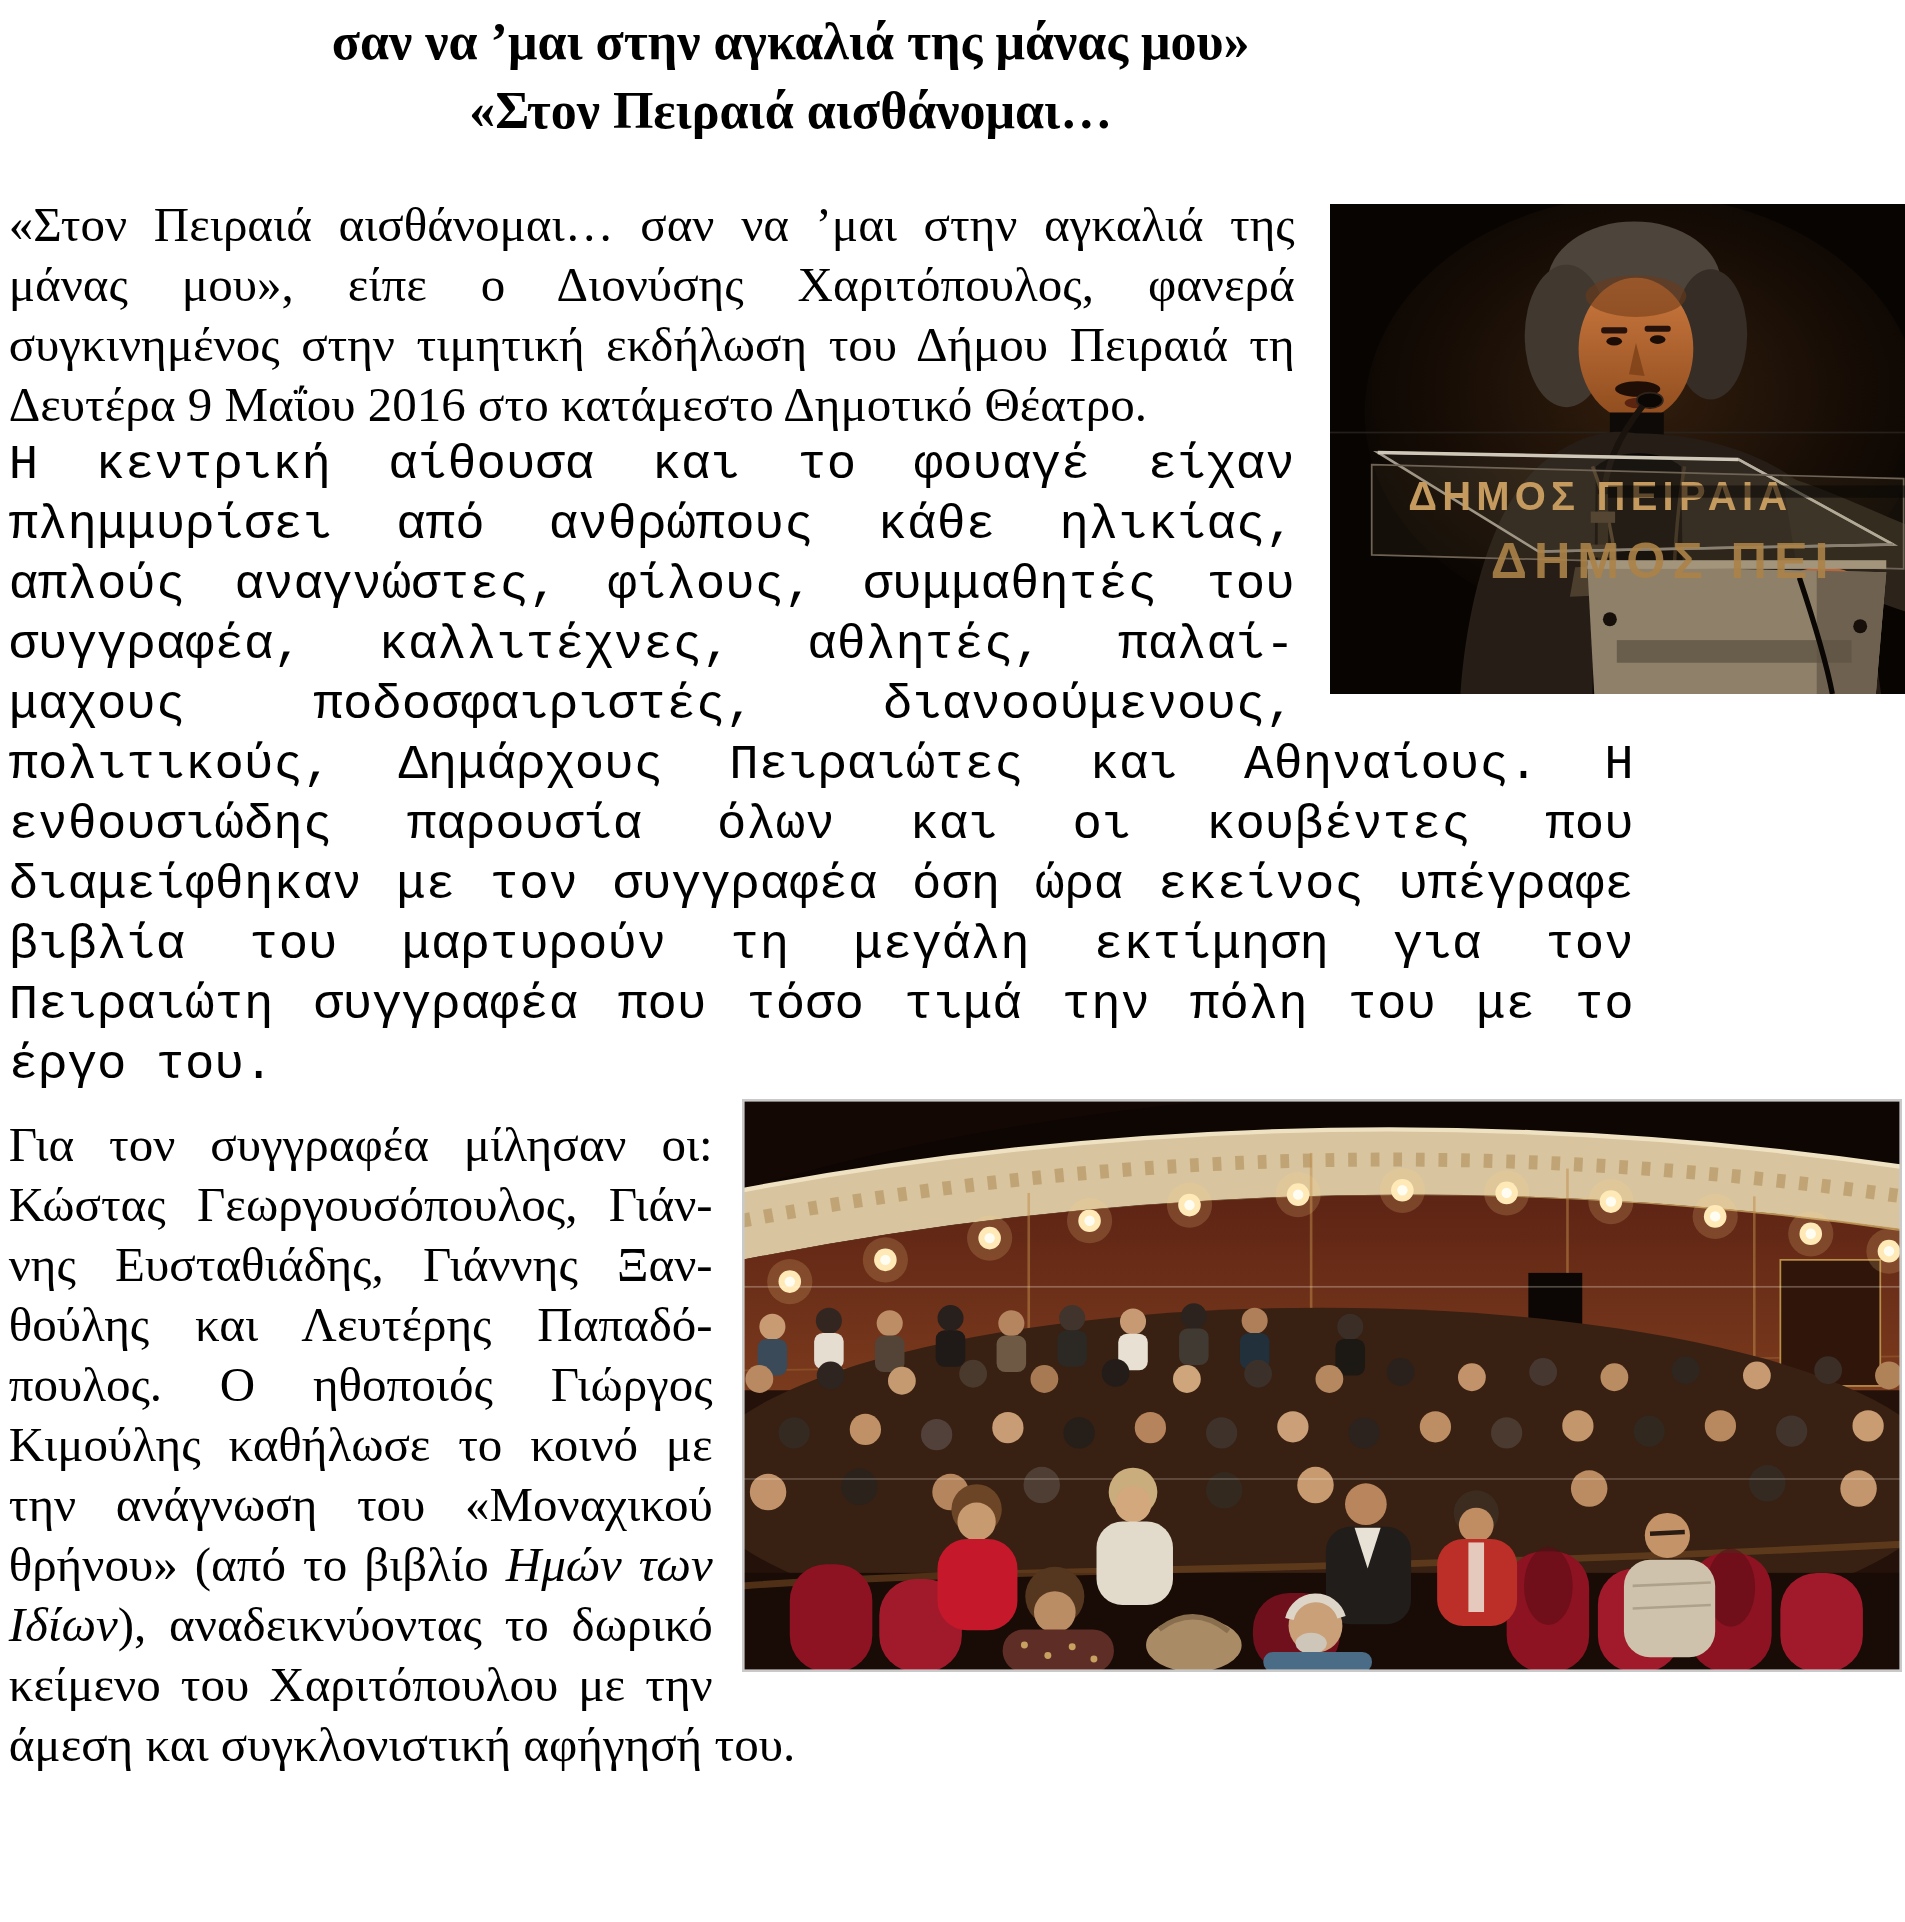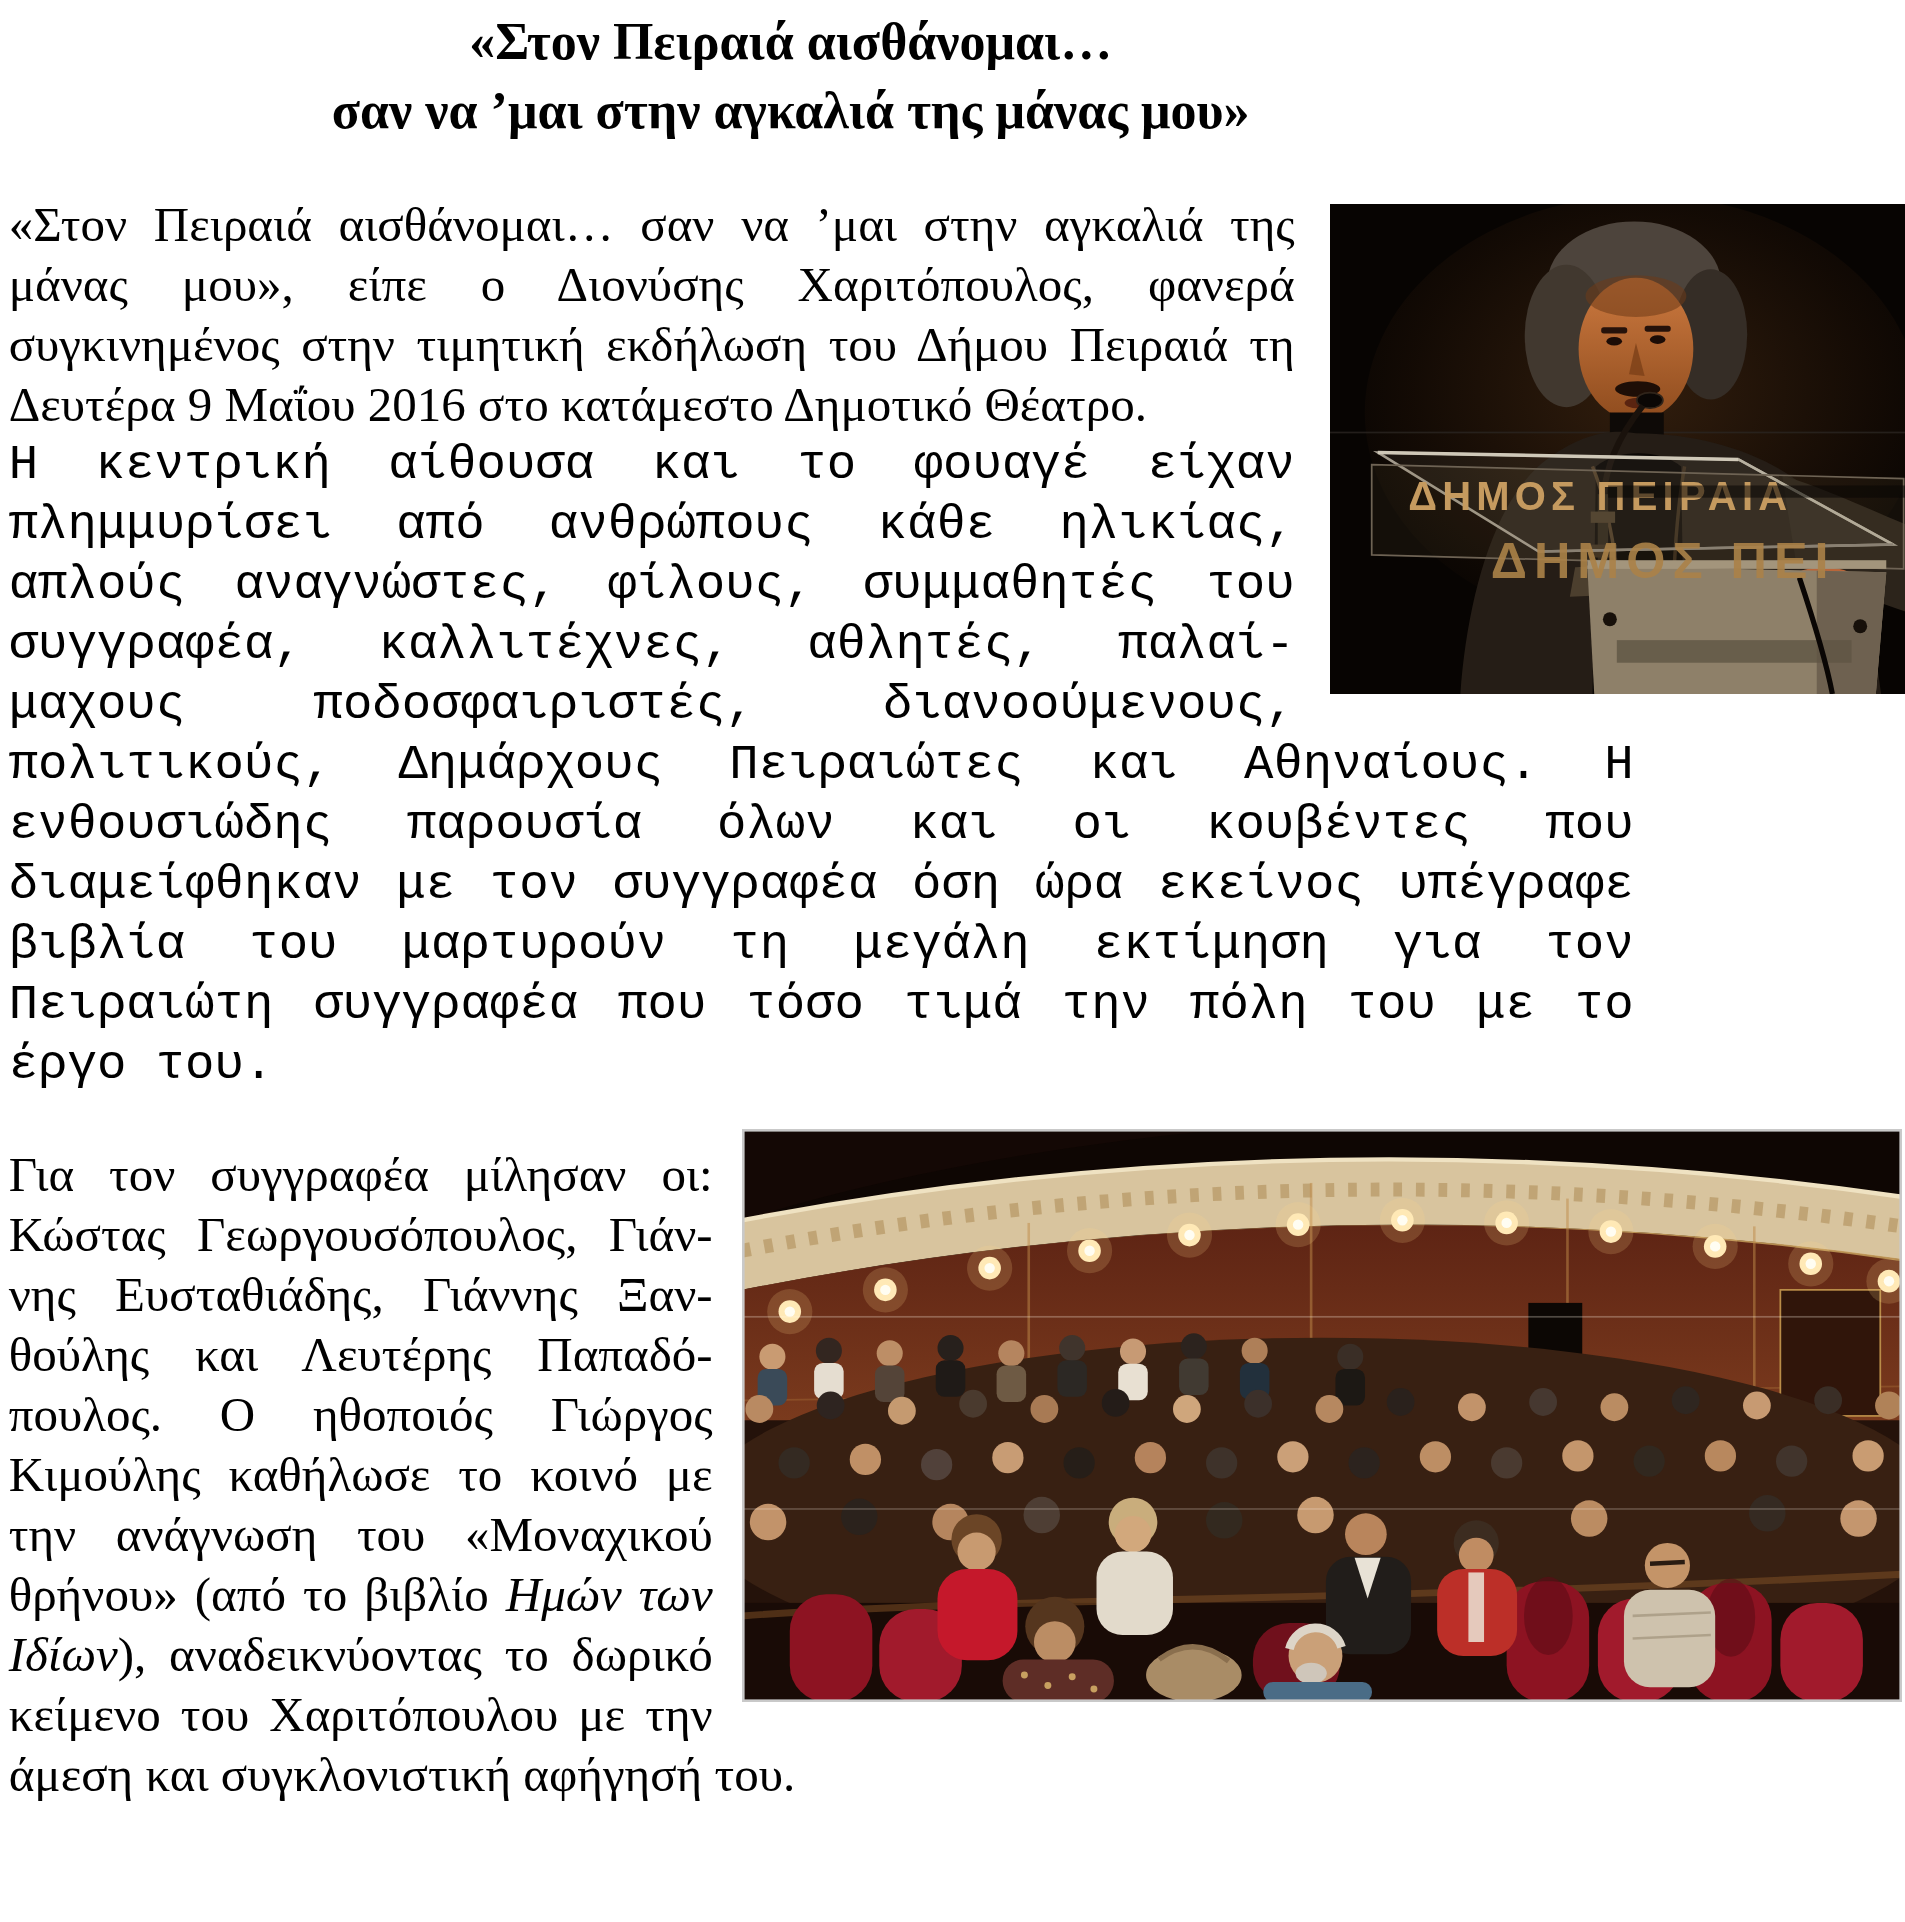--- a/index.html
+++ b/index.html
@@ -7,34 +7,34 @@
     width:1906px;height:1922px;background:#ffffff;overflow:hidden;
     font-family:"Liberation Serif","DejaVu Serif",serif;color:#000;
   }
   .page{position:relative;width:1906px;height:1922px;box-sizing:border-box;padding:7px 0 0 8.7px;}
   .doc-title{width:1564px;text-align:center;font-weight:bold;font-size:52px;line-height:69px;margin:0 0 50px 0;}
   .content{width:1625px;}
   p.body-text{font-size:49px;line-height:60px;text-align:justify;margin:0;}
   .mt{margin-top:50px;font-family:Liberation Mono, monospace;}
   .float-photo-1{float:right;width:339px;height:521px;position:relative;}
   .photo-1{position:absolute;left:35px;top:8.7px;width:578px;height:490px;display:block;}
-  .p4-block{margin-top:50px;}
+  .p4-block{margin-top:20px;}
   .float-photo-2{float:right;width:921px;height:574px;position:relative;}
   .photo-2{position:absolute;left:29px;top:-15.6px;width:1160px;height:573px;display:block;}
   .sign-text{font-family:"Liberation Sans",sans-serif;font-weight:bold;}
   i{font-style:italic;}
 </style>
 </head>
 <body>
 
 <div class="page">
 
   <div class="doc-title">
+    <div>σαν να ’μαι στην αγκαλιά της μάνας μου»</div>
     <div>«Στον Πειραιά αισθάνομαι…</div>
-    <div>σαν να ’μαι στην αγκαλιά της μάνας μου»</div>
   </div>
 
   <div class="content">
 
     <div class="float-photo-1">
       <svg class="photo-1" viewBox="0 0 665 564" xmlns="http://www.w3.org/2000/svg" preserveAspectRatio="none">
         <defs>
           <radialGradient id="glow1" cx="50%" cy="45%" r="60%">
             <stop offset="0%" stop-color="#3c2410"></stop>
             <stop offset="70%" stop-color="#160c05"></stop>

